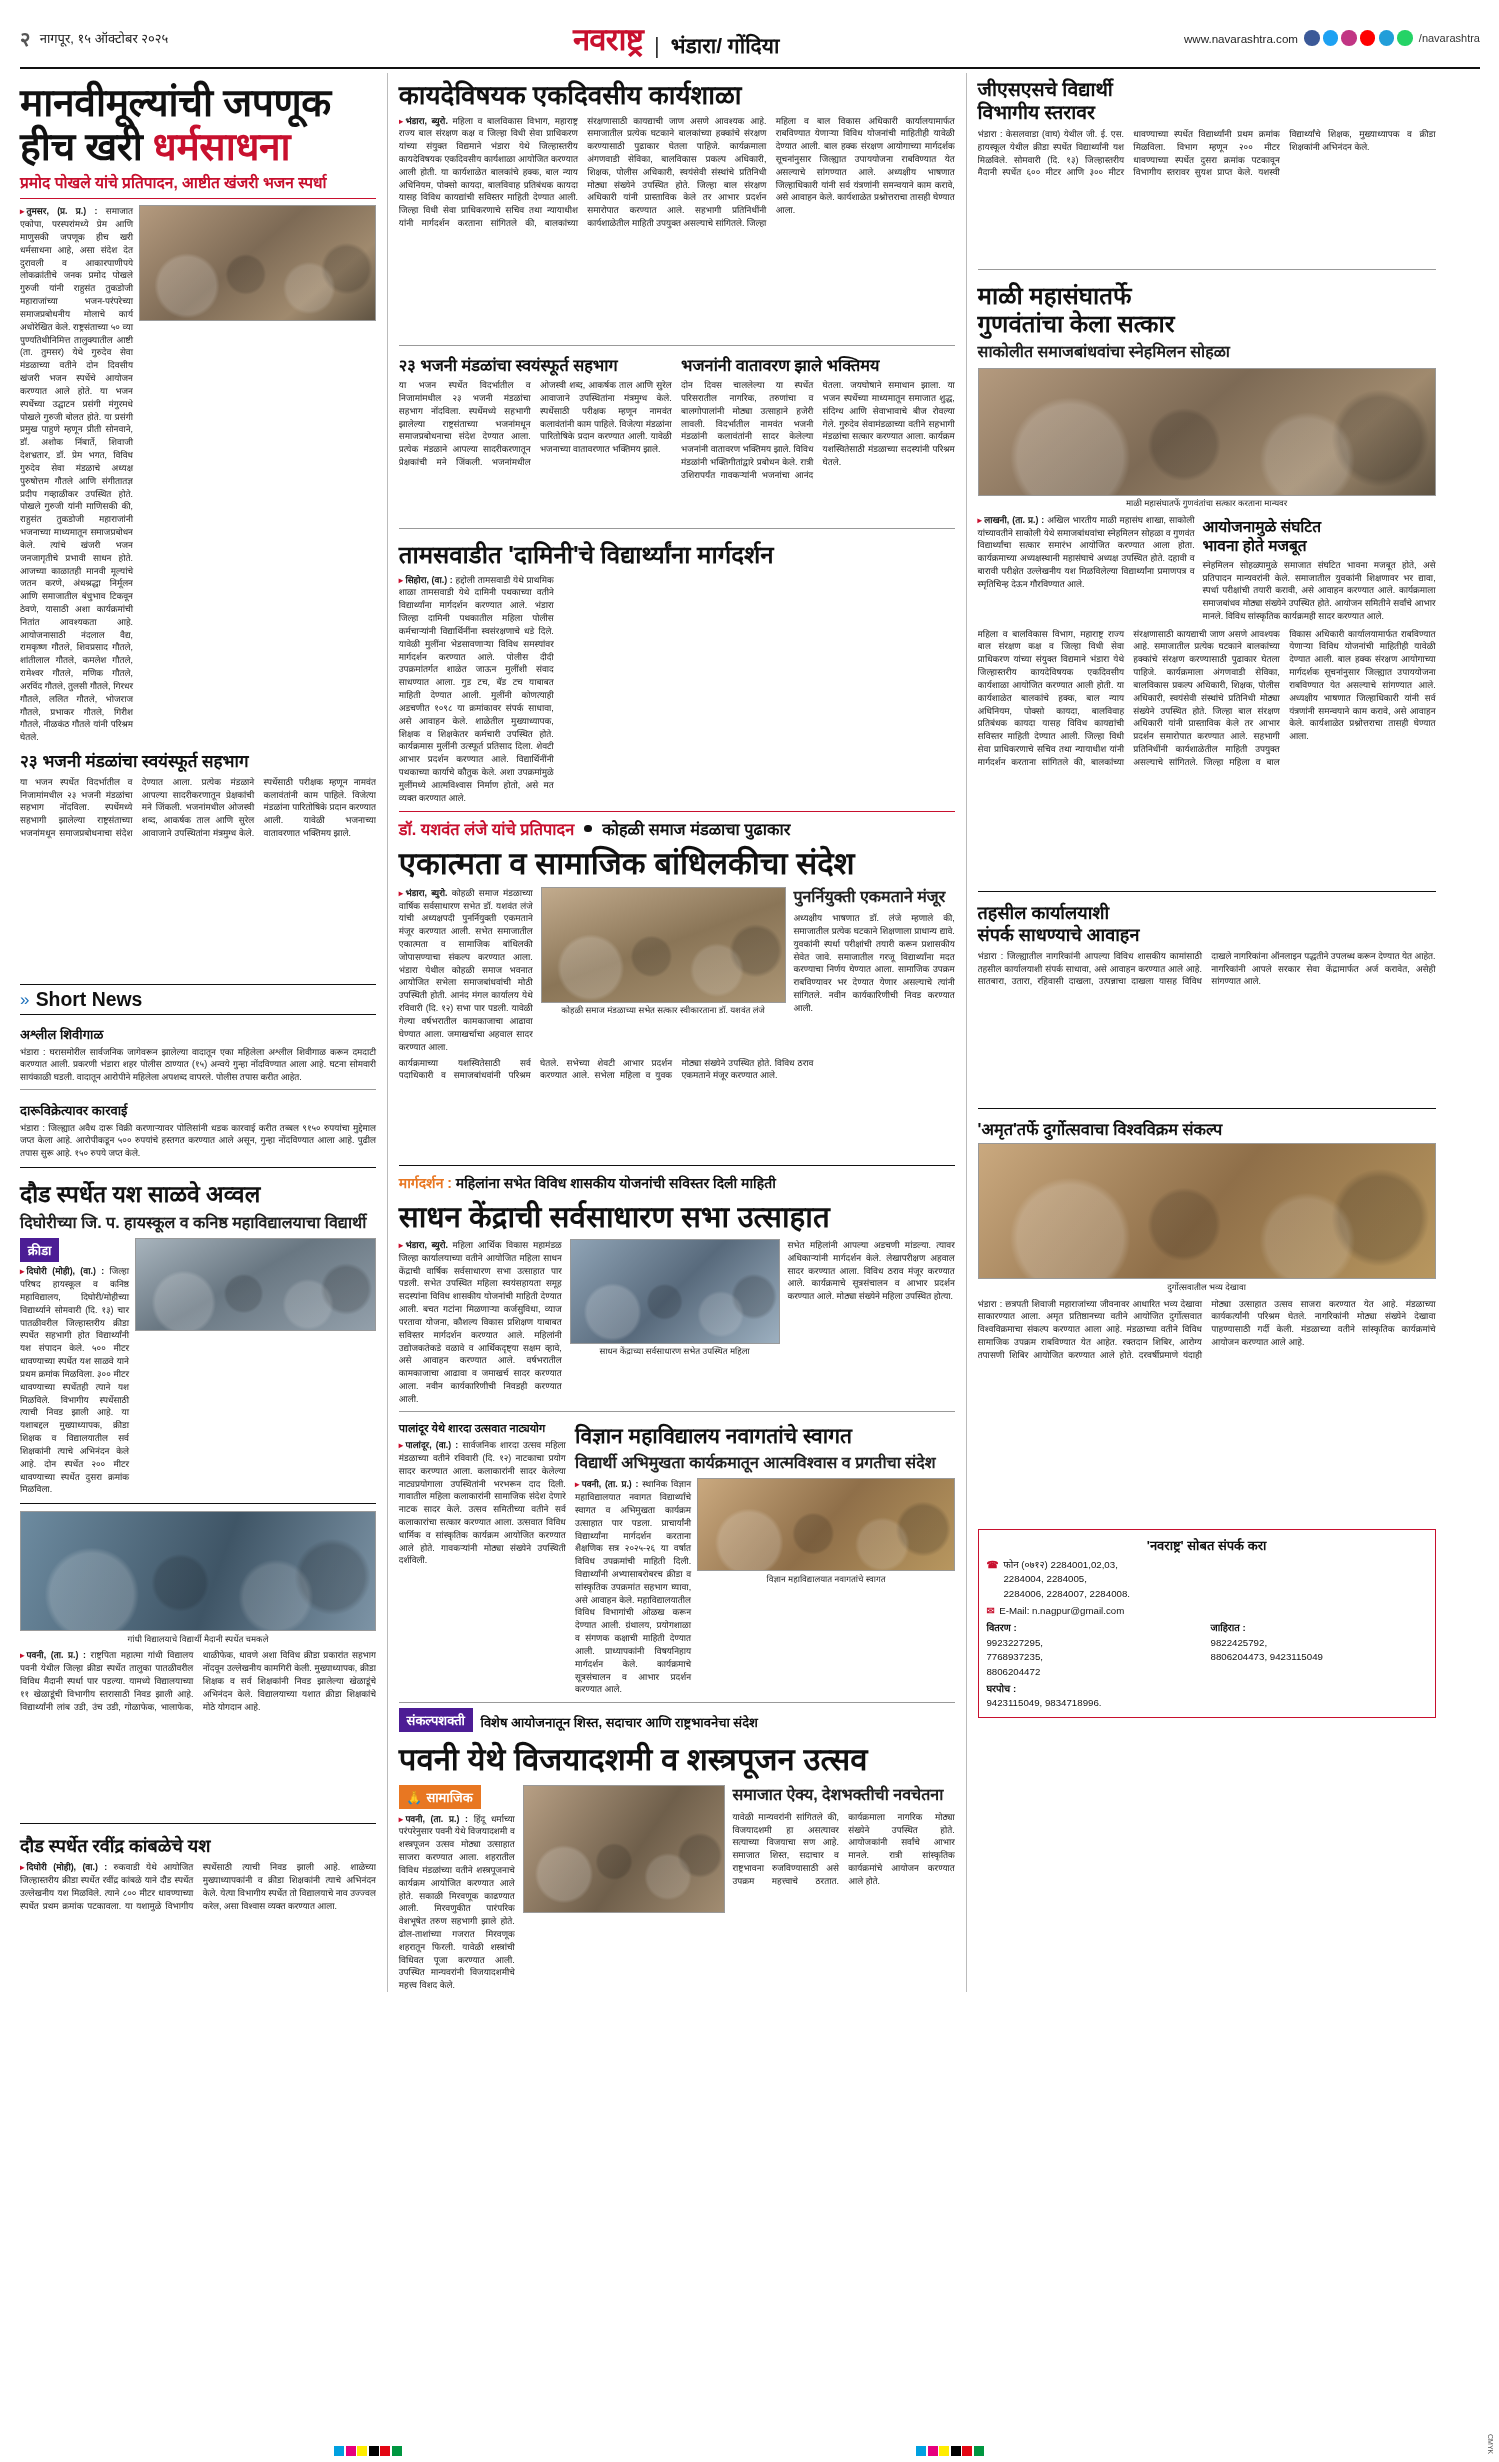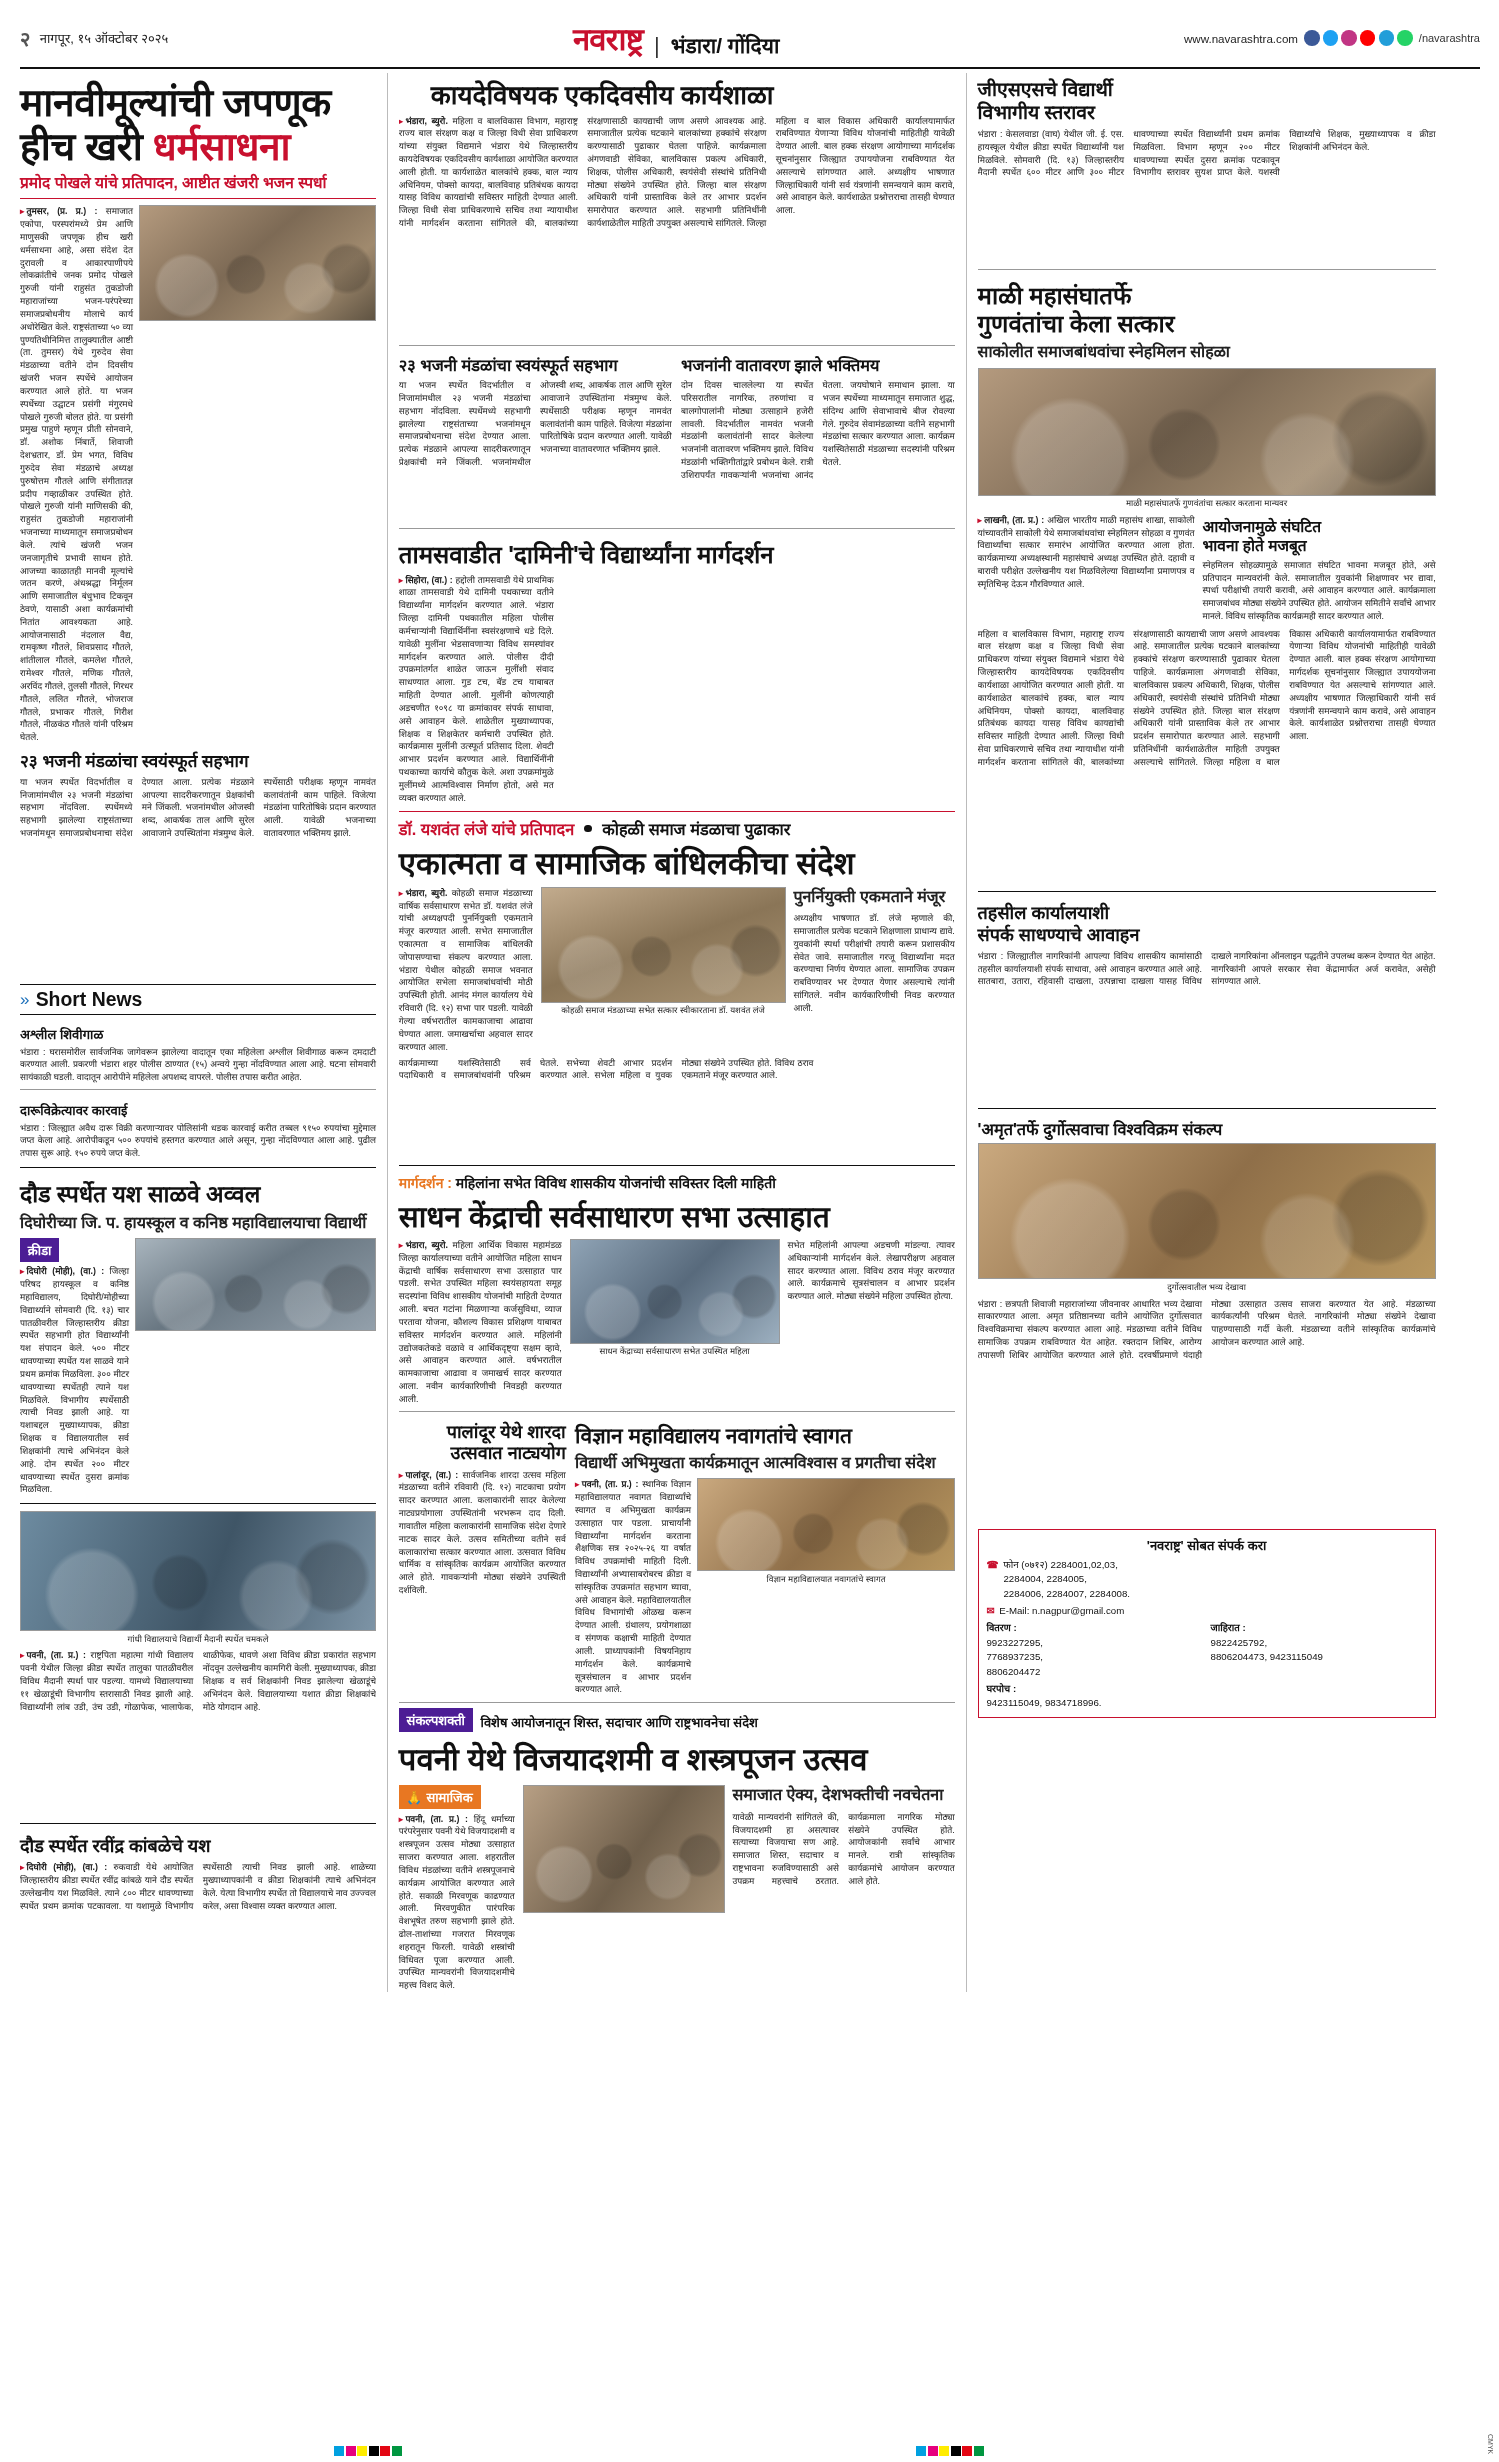--- a/index.html
+++ b/index.html
@@ -252,21 +252,21 @@
       <div class="body-txt c2col" style="height:82px; overflow:hidden;">
         <span class="dateline">दिघोरी (मोही), (वा.) :</span>
         <span>रुकवाडी येथे आयोजित जिल्हास्तरीय क्रीडा स्पर्धेत रवींद्र कांबळे याने दौड स्पर्धेत उल्लेखनीय यश मिळविले. त्याने ८०० मीटर धावण्याच्या स्पर्धेत प्रथम क्रमांक पटकावला. या यशामुळे विभागीय स्पर्धेसाठी त्याची निवड झाली आहे. शाळेच्या मुख्याध्यापकांनी व क्रीडा शिक्षकांनी त्याचे अभिनंदन केले. येत्या विभागीय स्पर्धेत तो विद्यालयाचे नाव उज्ज्वल करेल, असा विश्वास व्यक्त करण्यात आला.</span>
       </div>
     </div>
 
     <div class="rule-v"></div>
 
     <div class="col c2">
 
-      <h2 class="hd" style="font-size:26px; text-align:left;margin-left:32px;">कायदेविषयक एकदिवसीय कार्यशाळा</h2>
+      <h2 class="hd" style="font-size:26px; text-align:left;">कायदेविषयक एकदिवसीय कार्यशाळा</h2>
       <div class="body-txt c3col" style="height:225px; overflow:hidden;">
         <span class="dateline">भंडारा, ब्युरो.</span>
         <span>महिला व बालविकास विभाग, महाराष्ट्र राज्य बाल संरक्षण कक्ष व जिल्हा विधी सेवा प्राधिकरण यांच्या संयुक्त विद्यमाने भंडारा येथे जिल्हास्तरीय कायदेविषयक एकदिवसीय कार्यशाळा आयोजित करण्यात आली होती. या कार्यशाळेत बालकांचे हक्क, बाल न्याय अधिनियम, पोक्सो कायदा, बालविवाह प्रतिबंधक कायदा यासह विविध कायद्यांची सविस्तर माहिती देण्यात आली. जिल्हा विधी सेवा प्राधिकरणाचे सचिव तथा न्यायाधीश यांनी मार्गदर्शन करताना सांगितले की, बालकांच्या संरक्षणासाठी कायद्याची जाण असणे आवश्यक आहे. समाजातील प्रत्येक घटकाने बालकांच्या हक्कांचे संरक्षण करण्यासाठी पुढाकार घेतला पाहिजे. कार्यक्रमाला अंगणवाडी सेविका, बालविकास प्रकल्प अधिकारी, शिक्षक, पोलीस अधिकारी, स्वयंसेवी संस्थांचे प्रतिनिधी मोठ्या संख्येने उपस्थित होते. जिल्हा बाल संरक्षण अधिकारी यांनी प्रास्ताविक केले तर आभार प्रदर्शन समारोपात करण्यात आले. सहभागी प्रतिनिधींनी कार्यशाळेतील माहिती उपयुक्त असल्याचे सांगितले. जिल्हा महिला व बाल विकास अधिकारी कार्यालयामार्फत राबविण्यात येणाऱ्या विविध योजनांची माहितीही यावेळी देण्यात आली. बाल हक्क संरक्षण आयोगाच्या मार्गदर्शक सूचनांनुसार जिल्ह्यात उपाययोजना राबविण्यात येत असल्याचे सांगण्यात आले. अध्यक्षीय भाषणात जिल्हाधिकारी यांनी सर्व यंत्रणांनी समन्वयाने काम करावे, असे आवाहन केले. कार्यशाळेत प्रश्नोत्तराचा तासही घेण्यात आला.</span>
       </div>
 
       <hr class="hr-thin">
 
       <div style="display:flex; gap:9.3px;">
         <div style="width:273px;">
           <h3 class="hd" style="font-size:16.3px;">२३ भजनी मंडळांचा स्वयंस्फूर्त सहभाग</h3>
@@ -330,21 +330,21 @@
           <div class="photo p8" style="height:105px;"></div>
           <div class="caption">साधन केंद्राच्या सर्वसाधारण सभेत उपस्थित महिला</div>
         </div>
         <div style="flex:1;" class="body-txt">सभेत महिलांनी आपल्या अडचणी मांडल्या. त्यावर अधिकाऱ्यांनी मार्गदर्शन केले. लेखापरीक्षण अहवाल सादर करण्यात आला. विविध ठराव मंजूर करण्यात आले. कार्यक्रमाचे सूत्रसंचालन व आभार प्रदर्शन करण्यात आले. मोठ्या संख्येने महिला उपस्थित होत्या.</div>
       </div>
 
       <hr class="hr-thin">
 
       <div style="display:flex; gap:9.3px;">
         <div style="width:167px;">
-          <h3 class="hd" style="font-size:18px;text-align:right;">पालांदूर येथे शारदा उत्सवात नाट्ययोग</h3>
+          <h3 class="hd" style="font-size:11px;">पालांदूर येथे शारदा उत्सवात नाट्ययोग</h3>
           <div class="body-txt">
             <span class="dateline">पालांदूर, (वा.) :</span>
             <span>सार्वजनिक शारदा उत्सव महिला मंडळाच्या वतीने रविवारी (दि. १२) नाटकाचा प्रयोग सादर करण्यात आला. कलाकारांनी सादर केलेल्या नाट्यप्रयोगाला उपस्थितांनी भरभरून दाद दिली. गावातील महिला कलाकारांनी सामाजिक संदेश देणारे नाटक सादर केले. उत्सव समितीच्या वतीने सर्व कलाकारांचा सत्कार करण्यात आला. उत्सवात विविध धार्मिक व सांस्कृतिक कार्यक्रम आयोजित करण्यात आले होते. गावकऱ्यांनी मोठ्या संख्येने उपस्थिती दर्शविली.</span>
           </div>
         </div>
         <div style="flex:1;">
           <h2 class="hd" style="font-size:21px;">विज्ञान महाविद्यालय नवागतांचे स्वागत</h2>
           <div class="subhd">विद्यार्थी अभिमुखता कार्यक्रमातून आत्मविश्वास व प्रगतीचा संदेश</div>
           <div style="display:flex; gap:6.2px;">
             <div style="width:116px;" class="body-txt">

